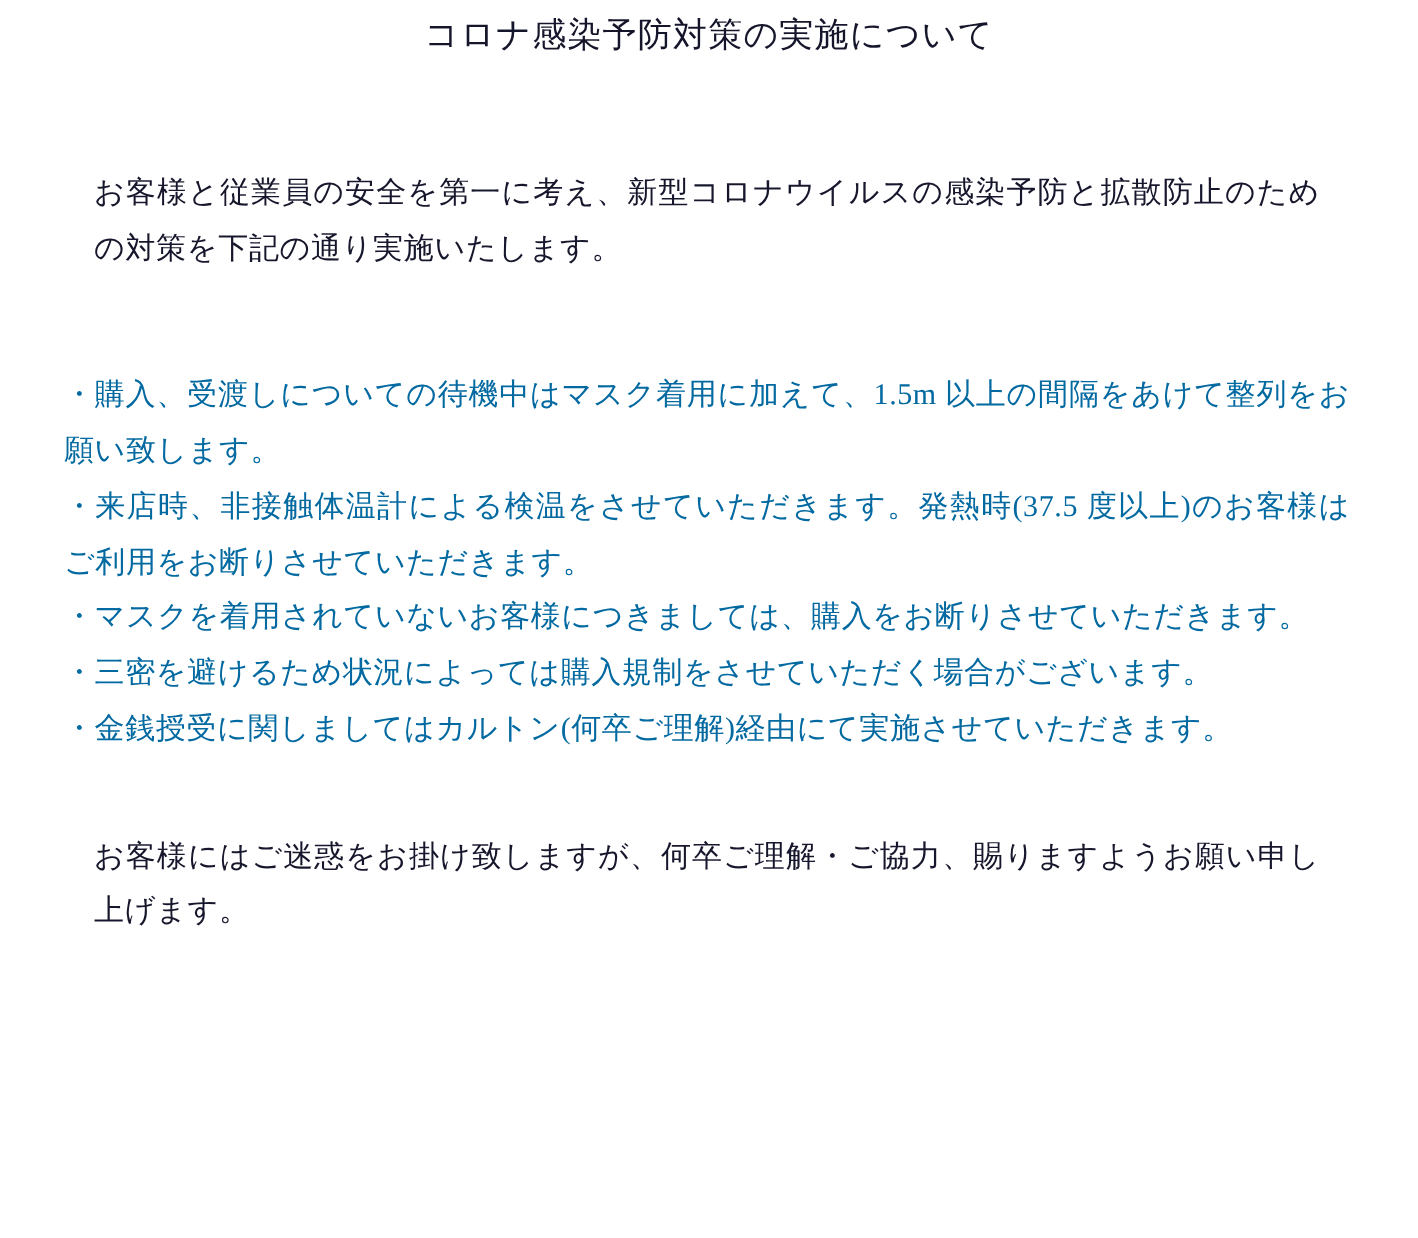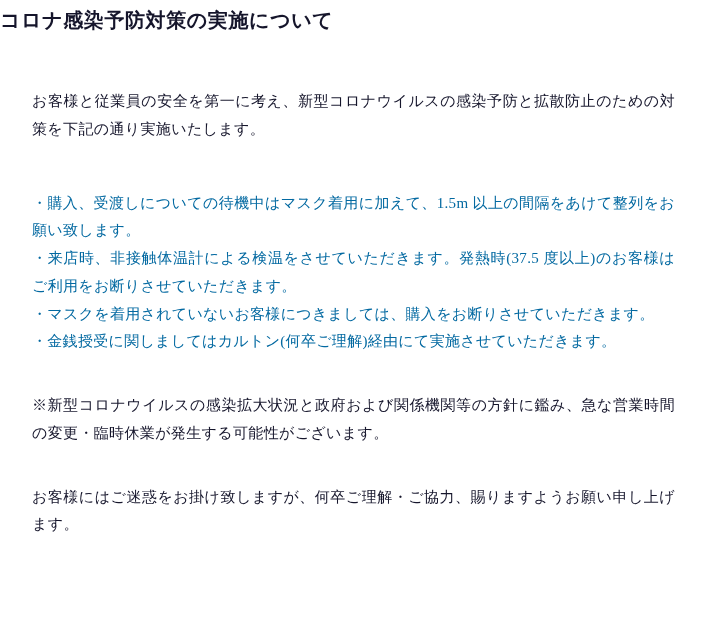--- a/index.html
+++ b/index.html
@@ -15,37 +15,38 @@
     overflow: hidden;
   }
   .page {
     position: relative;
     width: 709px;
     height: 619px;
     box-sizing: border-box;
     padding: 0;
   }
   .doc-title {
-    font-size: 20px;
+    text-align: center;
+    font-size: 17px;
     line-height: 1.4;
     letter-spacing: 0.6px;
     color: #15152b;
     padding-top: 6px;
     margin: 0 0 0 0;
-    font-weight: bold;
+    font-weight: normal;
   }
   .body-block {
     padding: 0 34px 0 32px;
   }
   .para {
     font-size: 15px;
     line-height: 1.85;
     letter-spacing: 0.35px;
     color: #16162c;
-    margin: 0;
+    margin: 15px;
     text-align: justify;
     text-justify: inter-ideograph;
   }
   .intro {
     margin-top: 54px;
   }
   .bullet-list {
     list-style: none;
     margin: 0;
     padding: 0;
@@ -77,21 +78,21 @@
   <h1 class="doc-title">コロナ感染予防対策の実施について</h1>
 
   <div class="body-block">
 
     <p class="para intro">お客様と従業員の安全を第一に考え、新型コロナウイルスの感染予防と拡散防止のための対策を下記の通り実施いたします。</p>
 
     <ul class="bullet-list">
       <li>・購入、受渡しについての待機中はマスク着用に加えて、1.5m 以上の間隔をあけて整列をお願い致します。</li>
       <li>・来店時、非接触体温計による検温をさせていただきます。発熱時(37.5 度以上)のお客様はご利用をお断りさせていただきます。</li>
       <li>・マスクを着用されていないお客様につきましては、購入をお断りさせていただきます。</li>
+      <li>・三密を避けるため状況によっては購入規制をさせていただく場合がございます。</li>
       <li>・金銭授受に関しましてはカルトン(何卒ご理解)経由にて実施させていただきます。</li>
     </ul>
 
-    <p class="para note">※新型コロナウイルスの感染拡大状況と政府および関係機関等の方針に鑑み、急な営業時間の変更・臨時休業が発生する可能性がございます。</p>
 
     <p class="para closing">お客様にはご迷惑をお掛け致しますが、何卒ご理解・ご協力、賜りますようお願い申し上げます。</p>
 
   </div>
 </div>
 
 </body></html>

